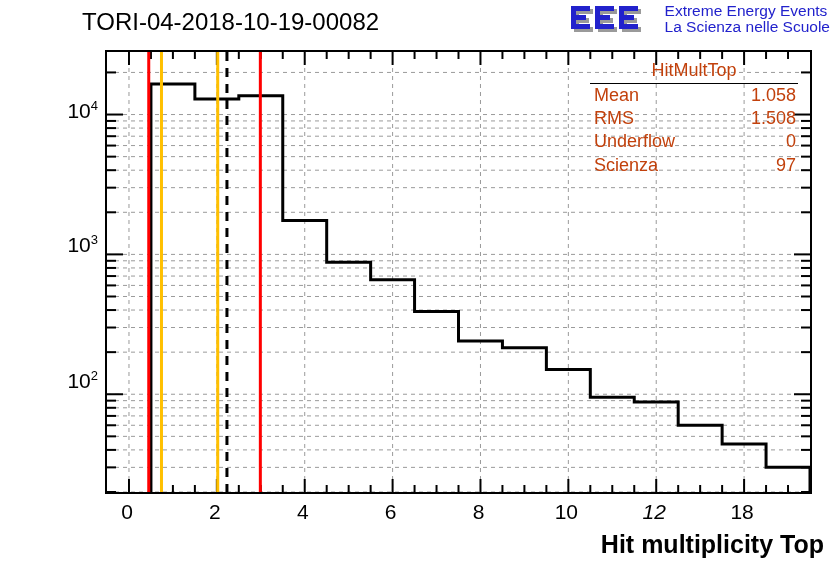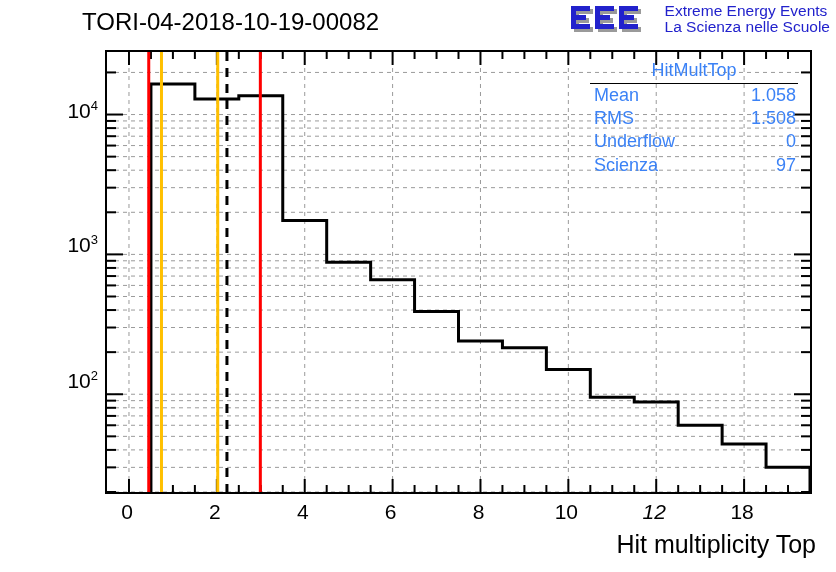--- a/index.html
+++ b/index.html
@@ -44,28 +44,28 @@
   .ylab{
     position:absolute;text-align:right;font-size:21px;color:#000;
     white-space:nowrap;
   }
   .ylab sup{font-size:13px;vertical-align:super;}
   .xlab{
     position:absolute;font-size:21px;color:#000;text-align:center;
     white-space:nowrap;
   }
   .xtitle{
-    position:absolute;right:20px;top:530px;
-    font-size:25px;color:#000;white-space:nowrap;
+    position:absolute;right:12px;top:530px;
+    font-size:25px;color:#000;white-space:nowrap;font-weight:bold;
   }
 
   
   .stats{
     position:absolute;left:590px;top:60px;width:208px;
-    font-size:18px;color:#3b82f6;background:transparent;
+    font-size:18px;color:#c2410c;background:transparent;
   }
   .stats-title{
     text-align:center;padding-bottom:2px;
     border-bottom:1.5px solid #000;
     font-size:18px;
   }
   .stats-row{
     display:flex;justify-content:space-between;
     padding:1px 2px 1px 4px;font-size:18px;line-height:1.18;
   }

